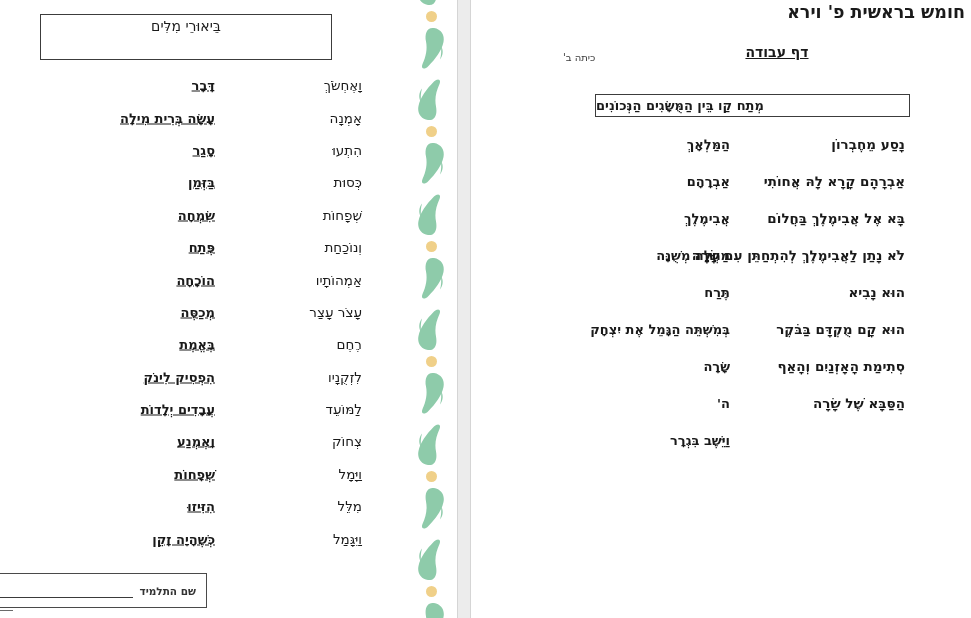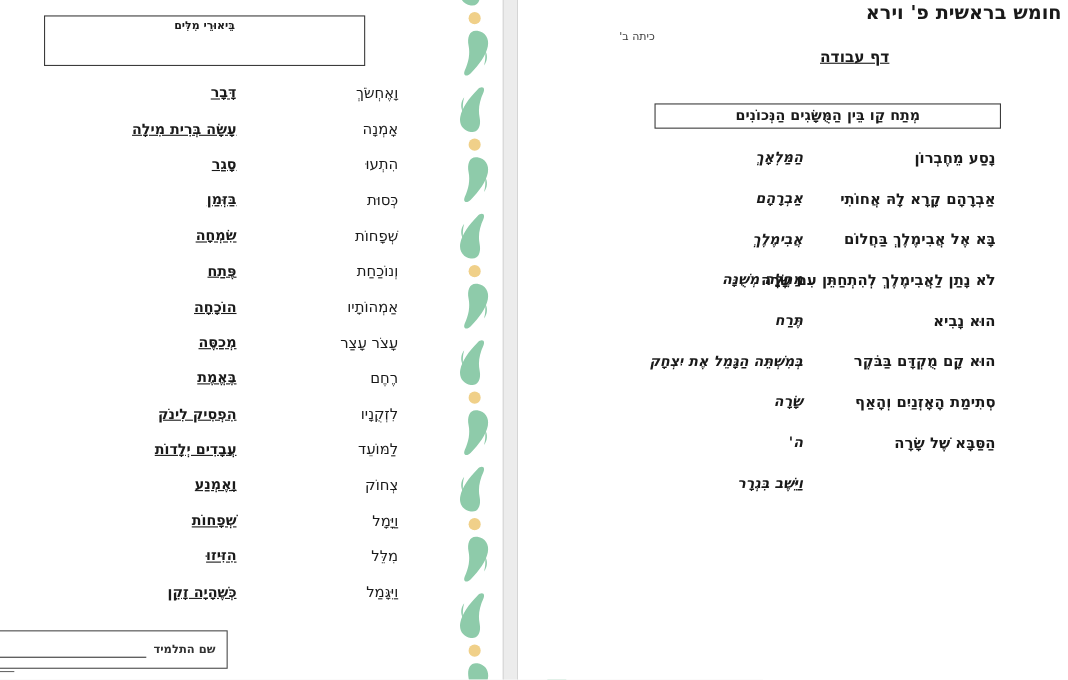--- a/index.html
+++ b/index.html
@@ -26,50 +26,50 @@
   .strip-right{left:495px;transform:scaleX(-1);}
   .orn-dot{width:11px;height:11px;border-radius:50%;background:var(--yellow);margin:4px 0;flex:none;}
   .orn-comma{width:28px;height:46px;margin:1px 0;flex:none;}
   .orn-comma.flip{transform:rotate(180deg);}
   .orn-comma svg{display:block;width:100%;height:100%;}
   .orn-first{margin-top:-40px;}
 
   
   .word-box{position:absolute;left:40px;top:14px;width:292px;min-height:46px;
     border:1px solid #3c3c3c;text-align:center;padding:3px 6px;direction:rtl;}
-  .word-box .l1{font-size:10px;font-weight:bold;}
+  .word-box .l1{font-size:14px;font-weight:normal;}
   .word-box .l2{font-size:13.5px;font-weight:bold;}
   .left-rows{position:absolute;left:0;right:0;top:69px;direction:rtl;}
   .lrow{position:relative;height:32.4px;}
   .lrow .word{position:absolute;right:96px;top:50%;transform:translateY(-50%);
     font-size:13.5px;font-weight:normal;white-space:nowrap;}
   .lrow .def{position:absolute;right:243px;top:50%;transform:translateY(-50%);
     font-size:13px;font-weight:bold;white-space:nowrap;text-decoration:underline;}
   .name-box{position:absolute;left:-12px;top:573px;width:219px;height:35px;
     border:1px solid #4a4a4a;background:#fff;display:flex;align-items:center;
     direction:rtl;padding:0 10px;gap:6px;}
   .name-box .lbl{font-size:10.5px;color:#333;white-space:nowrap;font-weight:bold;}
   .name-box .blank{flex:1;border-bottom:1px solid #3a3a3a;height:15px;}
   .corner-line{position:absolute;left:0;top:610px;width:13px;border-top:1px solid #6a6a6a;}
 
   
   .doc-title{position:absolute;left:94px;top:2px;width:400px;
     font-size:17.5px;font-weight:bold;direction:rtl;}
-  .class-label{position:absolute;left:92px;top:28px;font-size:10px;color:#3a3a3a;direction:rtl;text-align:right;}
+  .class-label{position:absolute;left:92px;top:52px;font-size:10px;color:#3a3a3a;direction:rtl;text-align:right;}
   .subtitle{position:absolute;left:106px;top:44px;width:400px;text-align:center;
     font-size:14px;font-weight:bold;text-decoration:underline;direction:rtl;}
   .concept-box{position:absolute;left:124px;top:94px;width:315px;height:23px;
-    border:1px solid #3c3c3c;display:flex;align-items:center;justify-content:center;
+    border:1px solid #3c3c3c;display:flex;align-items:center;justify-content:flex-end;
     font-size:13px;font-weight:bold;direction:rtl;}
   .right-rows{position:absolute;left:0;right:0;top:125px;direction:rtl;}
   .rrow{position:relative;height:37px;}
   .rrow .phrase{position:absolute;right:66px;top:50%;transform:translateY(-50%);
     font-size:13.5px;font-weight:bold;white-space:nowrap;}
   .rrow .match{position:absolute;right:241px;top:50%;transform:translateY(-50%);
-    font-size:13px;font-weight:bold;white-space:nowrap;font-style:italic;}
+    font-size:13px;font-weight:bold;white-space:nowrap;}
 </style>
 </head>
 <body>
 
 <div class="screen">
 
   <div class="page page-left">
 
     <div class="word-box">
       <div class="l1">בֵּיאוּרֵי מִלִּים</div>

